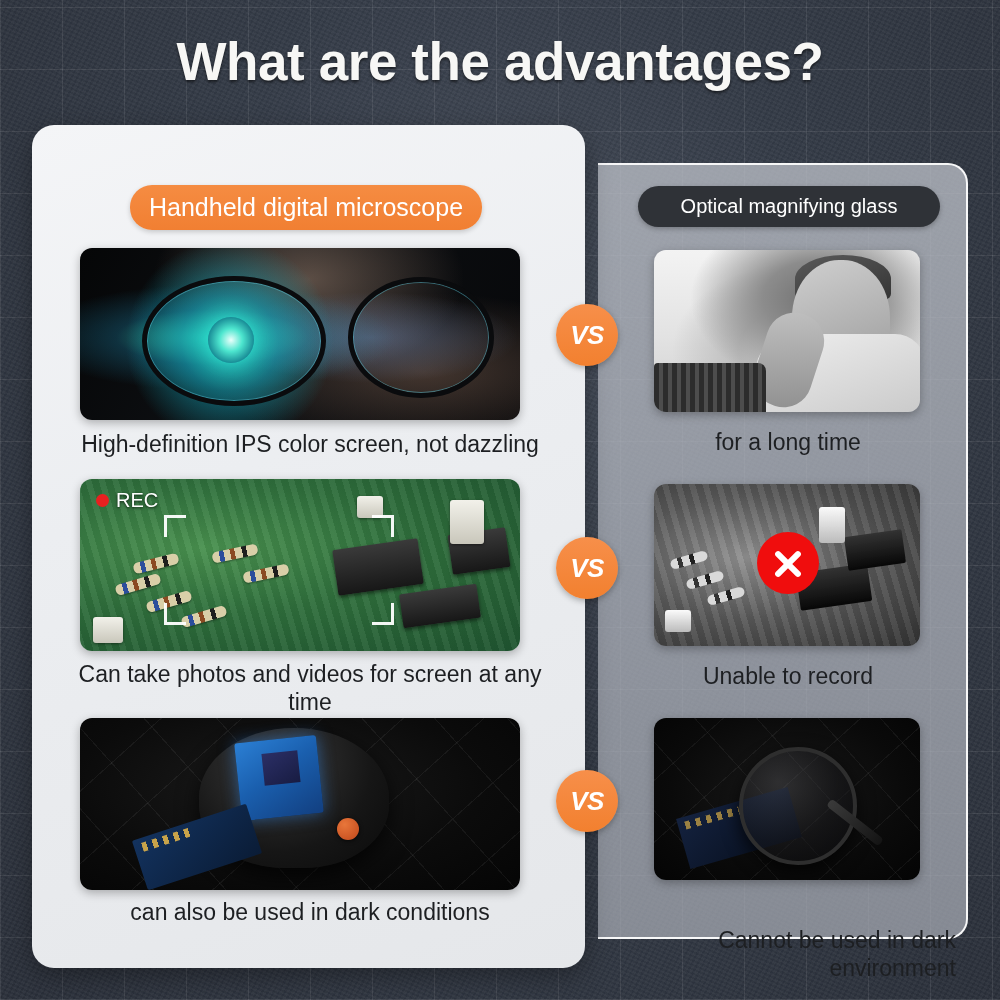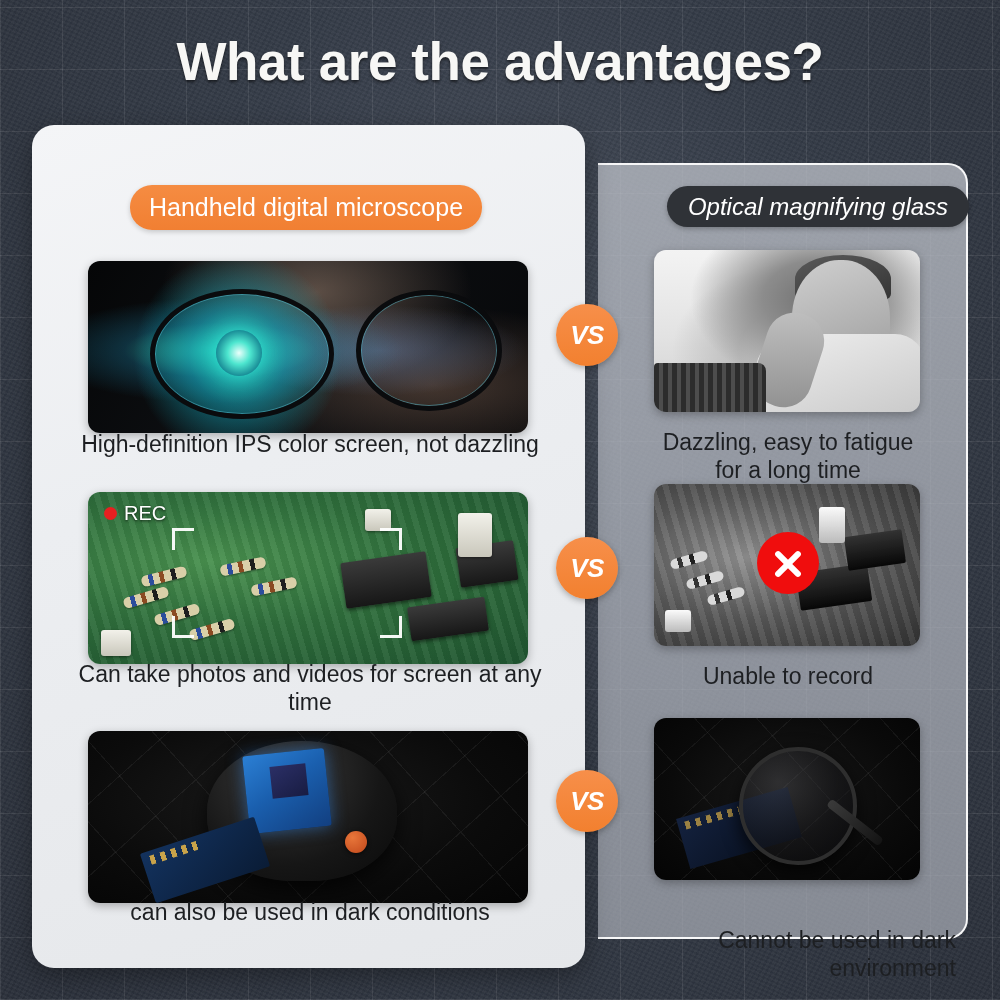--- a/index.html
+++ b/index.html
@@ -95,37 +95,36 @@
     z-index: 5;
     text-align: center;
   }
   .pill-left {
     left: 130px; top: 185px;
     width: 352px; height: 45px;
     background: linear-gradient(180deg, #f58c42 0%, #f17f32 100%);
     box-shadow: 0 2px 5px rgba(0,0,0,0.18);
   }
   .pill-right {
-    left: 667px; top: 186px;
+    left: 638px; top: 186px;
     width: 302px; height: 41px;
     background: #2f3237;
-    font-size: 24px;
+    font-size: 20px;
     box-shadow: 0 2px 5px rgba(0,0,0,0.25);
-    font-style: italic;
   }
 
   
   .photo {
     position: absolute;
     border-radius: 12px;
     overflow: hidden;
     z-index: 5;
     box-shadow: 0 3px 10px rgba(0,0,0,0.28);
   }
-  .photo-l { left: 88px; width: 440px; height: 172px; margin-top: 13px; }
+  .photo-l { left: 80px; width: 440px; height: 172px; }
   .photo-r { left: 654px; width: 266px; height: 162px; }
 
   .row1 .photo-l { top: 248px; }
   .row1 .photo-r { top: 250px; }
   .row2 .photo-l { top: 479px; }
   .row2 .photo-r { top: 484px; }
   .row3 .photo-l { top: 718px; }
   .row3 .photo-r { top: 718px; }
 
   
@@ -438,21 +437,20 @@
     <div class="photo photo-r">
       <div class="art-fatigue">
         <div class="hair"></div>
         <div class="head"></div>
         <div class="torso"></div>
         <div class="arm"></div>
         <div class="bench"></div>
       </div>
     </div>
     <div class="cap cap-r">
-      <div>Dazzling, easy to fatigue</div>
       <div>for a long time</div>
     </div>
   </div>
 
   <div class="row2">
     <div class="photo photo-l">
       <div class="art-pcb-color">
         <div class="res" style="left:8%;  top:58%; transform:rotate(-16deg);"></div>
         <div class="res" style="left:15%; top:68%; transform:rotate(-16deg);"></div>
         <div class="res" style="left:23%; top:77%; transform:rotate(-16deg);"></div>

